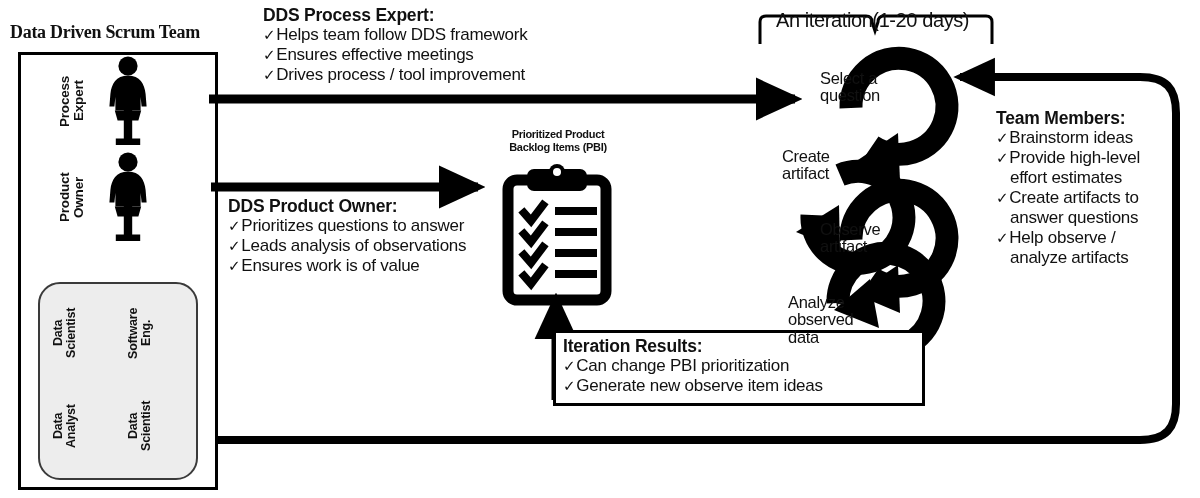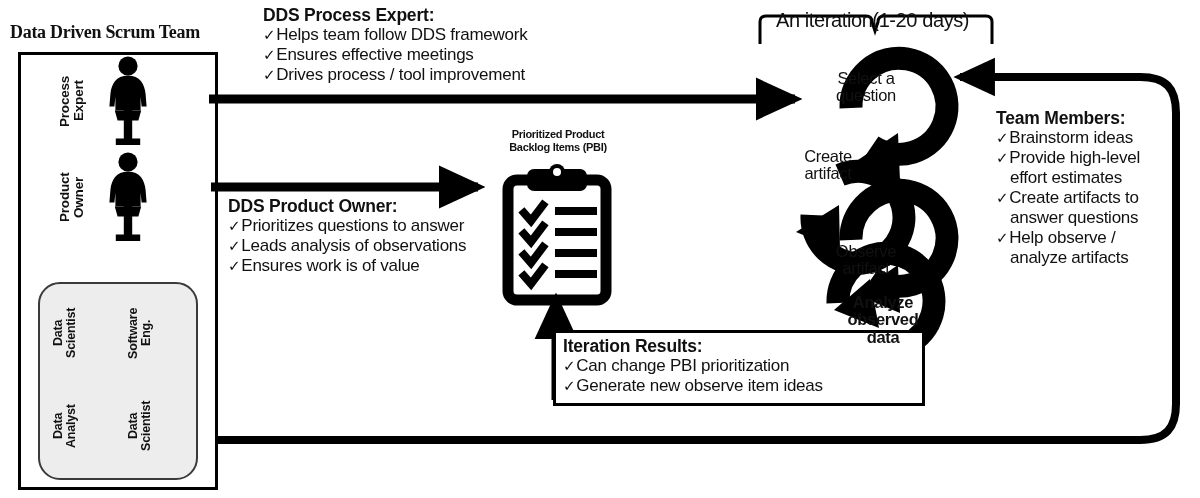--- a/index.html
+++ b/index.html
@@ -13,21 +13,21 @@
   .blk .hd{font-size:17.5px;font-weight:bold;letter-spacing:-0.2px;display:block;}
   .blk ul{list-style:none;margin:0;padding:0;}
   .blk li{font-size:17px;white-space:nowrap;letter-spacing:-0.25px;}
   .blk li .ck{font-weight:bold;font-size:15px;margin-right:1px;}
   .blk li.cont{padding-left:14px;}
   .teamtitle{font-size:18px;font-weight:bold;letter-spacing:-0.3px;font-family:Liberation Serif, serif;}
   .pbititle{font-size:11px;font-weight:bold;text-align:center;line-height:1.2;letter-spacing:-0.3px;}
   .itertitle{font-size:18px;letter-spacing:-0.2px;}
   .vlabel{position:absolute;font-size:13.5px;font-weight:bold;line-height:1.05;
           writing-mode:vertical-rl;transform:rotate(180deg);text-align:center;letter-spacing:-0.2px;}
-  .cyclabel{position:absolute;font-size:16.5px;text-align:center;line-height:1.06;
+  .cyclabel{position:absolute;font-size:16.5px;line-height:1.06;
             letter-spacing:-0.3px;white-space:nowrap;}
   .teambox{position:absolute;border:3px solid #000;box-sizing:border-box;background:transparent;}
   .subbox{position:absolute;border:2px solid #3a3a3a;border-radius:22px;background:#ededed;box-sizing:border-box;}
   .iterbox{position:absolute;border:3px solid #000;box-sizing:border-box;background:#fff;}
 </style>
 </head>
 <body>
 
 <div class="stage">
 
@@ -198,23 +198,23 @@
   <div class="txt" style="left:776px;top:9px;font-size:20px;letter-spacing:-0.4px;white-space:nowrap;">An iteration(1-20 days)</div>
 
   <div class="cyclabel" style="left:820px;top:70px;width:92px;">
     <span>Select a</span><br>
     <span>question</span>
   </div>
   <div class="cyclabel" style="left:782px;top:148px;width:92px;">
     <span>Create</span><br>
     <span>artifact</span>
   </div>
-  <div class="cyclabel" style="left:820px;top:243px;width:92px;">
+  <div class="cyclabel" style="left:820px;top:221px;width:92px;">
     <span>Observe</span><br>
     <span>artifact</span>
   </div>
-  <div class="cyclabel" style="left:836px;top:294px;width:94px;font-weight:bold;">
+  <div class="cyclabel" style="left:788px;top:294px;width:94px;">
     <span>Analyze</span><br>
     <span>observed</span><br>
     <span>data</span>
   </div>
 
 </div>
 
 </body></html>

